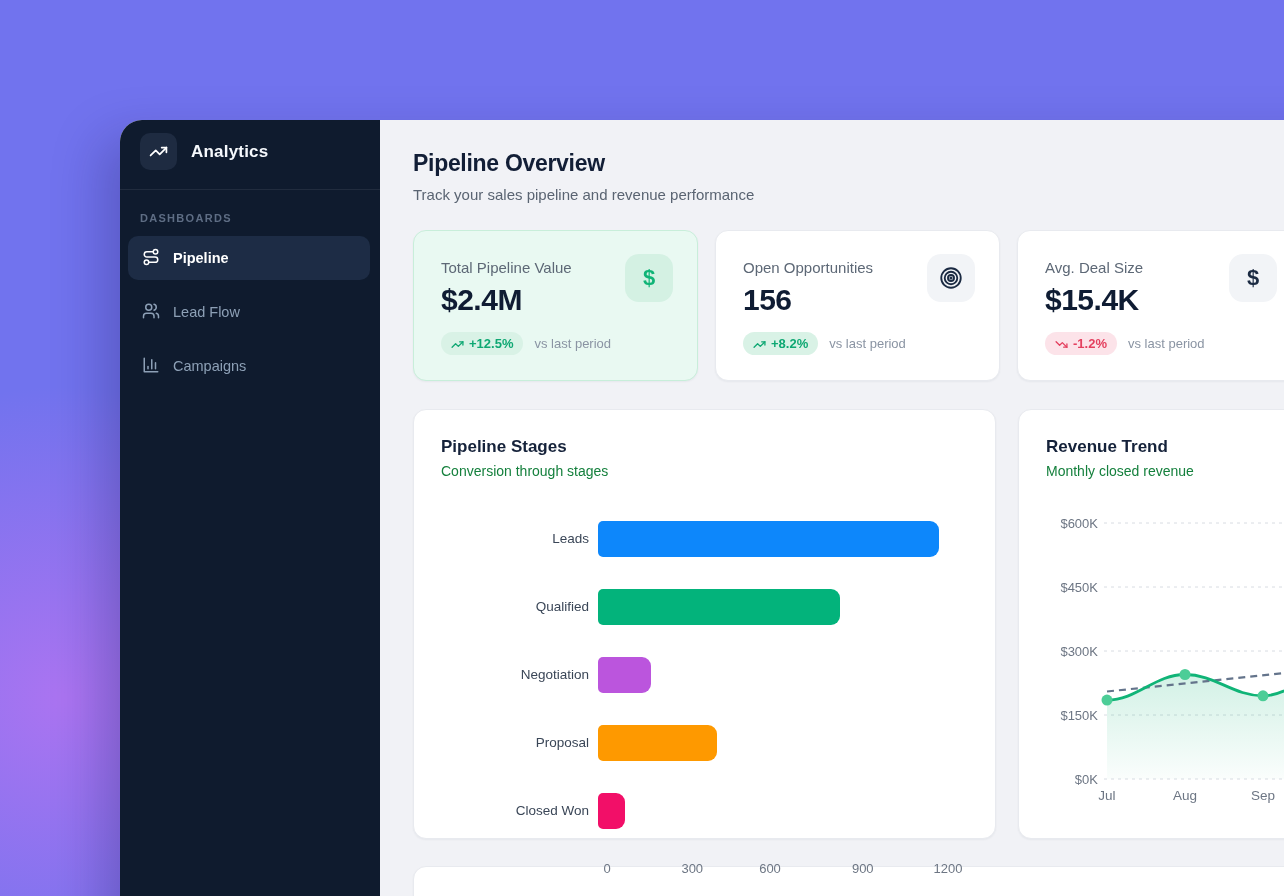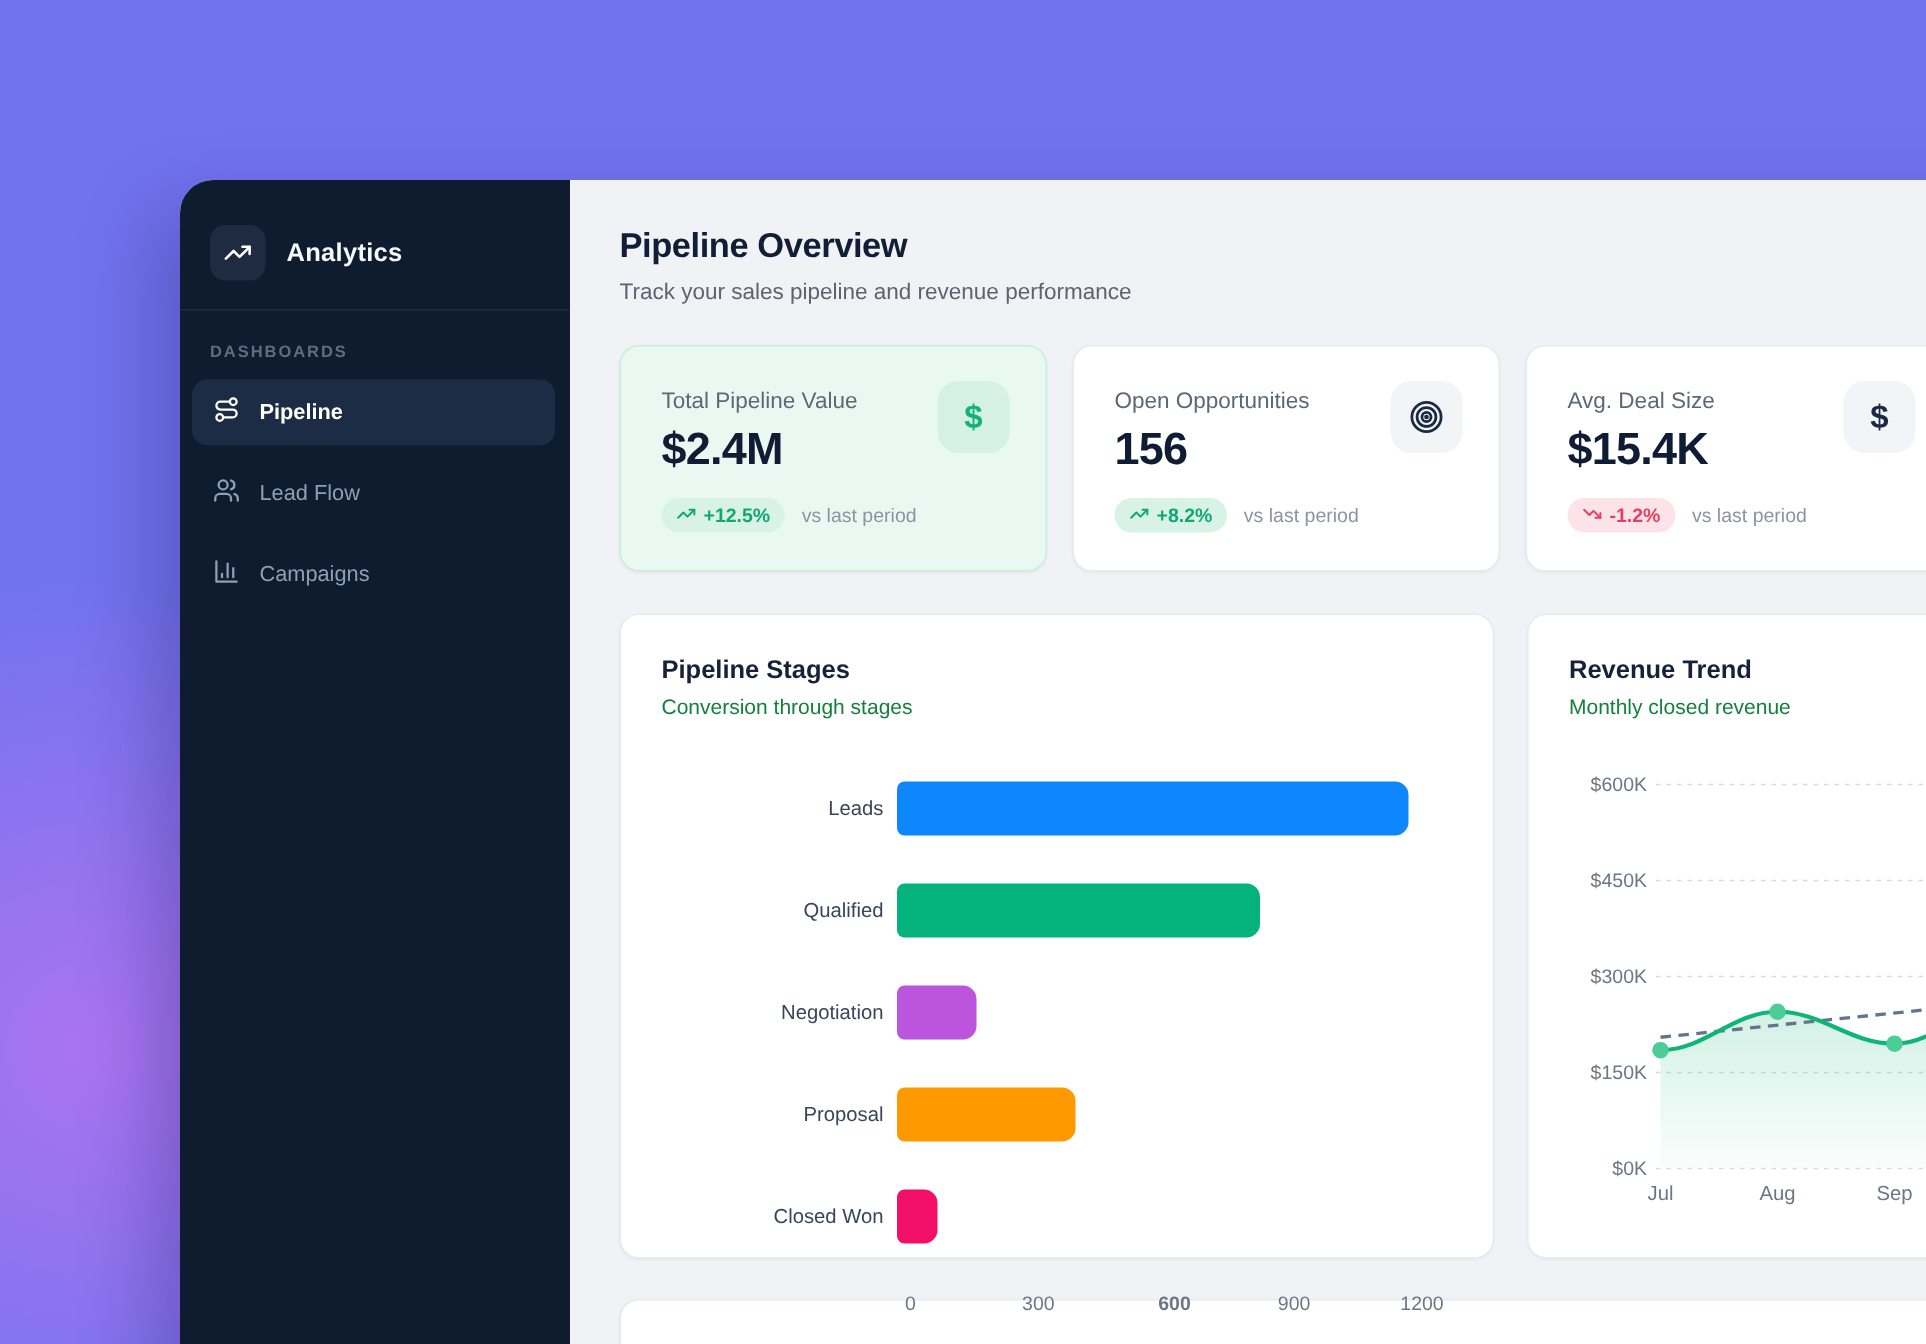--- a/index.html
+++ b/index.html
@@ -10,21 +10,21 @@
     background: radial-gradient(480px 460px at 5% 78%, #ab74f1 0%, rgba(171,116,241,0) 68%), #7173ee;
   }
   .window {
     position:absolute; left:120px; top:120px; width:1600px; height:920px;
     display:flex; background:#f1f2f6; border-radius:22px 0 0 0;
     box-shadow: -18px 18px 50px rgba(25,20,80,.25);
     overflow:hidden;
   }
   
   .sidebar { width:260px; flex:0 0 260px; background:#0f1b2e; color:#fff; }
-  .brand { display:flex; align-items:center; gap:14px; padding:30px 20px 19px 20px;
+  .brand { display:flex; align-items:center; gap:14px; padding:13px 20px 19px 20px;
            border-bottom:1px solid rgba(255,255,255,.08); }
   .brand-tile { width:37px; height:37px; border-radius:10px; background:#1e2b41;
                 display:flex; align-items:center; justify-content:center; }
   .brand-name { font-size:17px; font-weight:700; color:#f5f8fc; letter-spacing:.2px; }
   .section-label { margin:22px 20px 12px 20px; font-size:11px; font-weight:700;
                    letter-spacing:1.3px; color:#5e6d84; }
   .nav-item { display:flex; align-items:center; gap:13px; height:44px; margin:0 10px 10px 8px;
               padding:0 14px; border-radius:10px; font-size:14.5px; color:#8da0b6; cursor:pointer; }
   .nav-item svg { flex:0 0 auto; }
   .nav-item.active { background:#1d2c45; color:#ffffff; font-weight:700; }
@@ -40,21 +40,21 @@
   .kpi-label { font-size:15px; color:#5d6876; }
   .kpi-value { margin-top:7px; font-size:30px; font-weight:700; color:#0f1c33; letter-spacing:-.5px; }
   .kpi-icon { position:absolute; top:23px; right:24px; width:48px; height:48px; border-radius:14px;
               display:flex; align-items:center; justify-content:center; }
   .kpi-icon.mint { background:#d4f1e3; }
   .kpi-icon.gray { background:#f2f4f7; }
   .dollar-glyph { font-size:22px; font-weight:600; }
   .dollar-glyph.green { color:#10b477; }
   .dollar-glyph.dark { color:#1b2a42; }
   .kpi-delta-row { display:flex; align-items:center; margin-top:15px; }
-  .delta-pill { display:inline-flex; align-items:flex-start; gap:5px; padding:4px 10px;
+  .delta-pill { display:inline-flex; align-items:flex-end; gap:5px; padding:4px 10px;
                 border-radius:999px; font-size:13px; font-weight:700; }
   .delta-pill.up { background:#d9f2e6; color:#0fa873; }
   .delta-pill.down { background:#fce3e9; color:#e4405f; }
   .kpi-compare { margin-left:11px; font-size:13px; color:#8a94a3; }
   
   .charts-row { display:flex; gap:22px; margin-top:28px; }
   .chart-card { width:583px; height:430px; padding:27px; }
   .card-title { font-size:17px; font-weight:700; color:#15223a; }
   .card-sub { margin-top:6px; font-size:14px; color:#15803d; }
   .bars { margin-top:42px; }
@@ -224,21 +224,21 @@
               <div class="bar-row">
                 <div class="bar-label">Closed Won</div>
                 <div class="bar-track">
                   <div class="bar" style="width: 26.9958px; background: rgb(242, 15, 104);"></div>
                 </div>
               </div>
             </div>
           <div class="bar-axis">
               <span class="axis-tick" style="left: 0px;">0</span>
               <span class="axis-tick" style="left: 85.25px;">300</span>
-              <span class="axis-tick" style="left: 176px; font-weight: bold;">600</span>
+              <span class="axis-tick" style="left: 163px;">600</span>
               <span class="axis-tick" style="left: 255.75px;">900</span>
               <span class="axis-tick" style="left: 341px;">1200</span>
             </div>
         </section>
 
         <section class="card chart-card">
           <div class="card-title">Revenue Trend</div>
           <div class="card-sub">Monthly closed revenue</div>
           <div class="line-chart-wrap"><svg width="520" height="310" viewBox="0 0 520 310">
       <defs>

